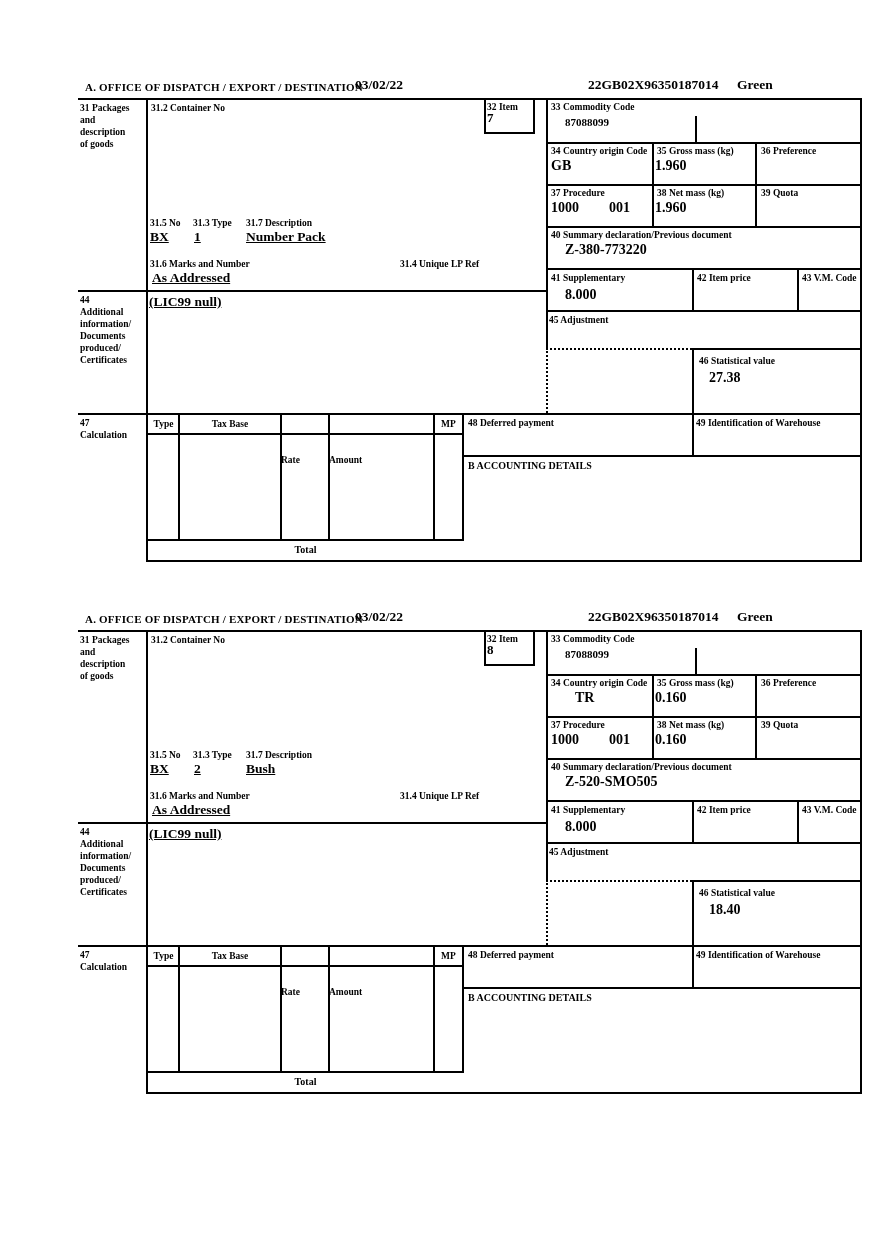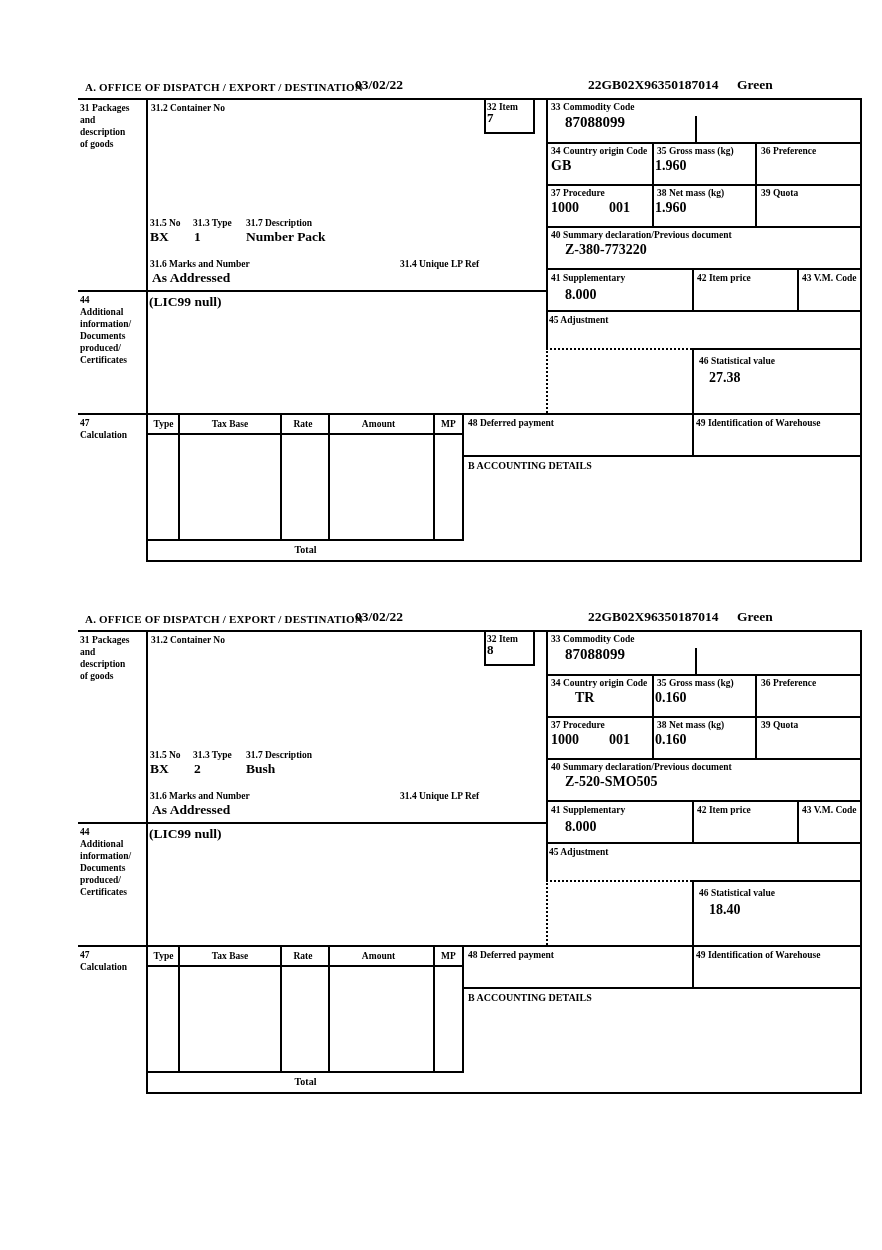--- a/index.html
+++ b/index.html
@@ -7,24 +7,24 @@
          font-family:"Liberation Serif",serif;color:#000;font-weight:bold;}
   .doc-header{position:absolute;left:0;width:882px;height:22px;}
   .hdr-label{position:absolute;font-size:11px;letter-spacing:.2px;}
   .hdr-val{position:absolute;font-size:13.5px;}
   .block{position:absolute;left:78px;width:784px;height:464px;}
   .borders{position:absolute;left:0;top:0;width:784px;height:464px;}
   .ln{position:absolute;background:#000;}
   .dln{position:absolute;}
   .lbl{position:absolute;font-size:9.5px;line-height:12px;white-space:pre-line;}
   .val{position:absolute;font-size:14px;line-height:16px;white-space:pre;}
-  .val-lg{font-size:15px;text-align:center;}
-  .val-md{font-size:13.5px;}
+  .val-lg{font-size:11px;text-align:center;}
+  .val-md{font-size:13.5px;text-decoration:underline;}
   .th{text-align:center;}
-  .thr{text-align:center;}
+  .thr{text-align:left;margin-top:36px;}
   .sm10{font-size:10px;}
 </style>
 </head>
 <body>
 
 <div class="sheet">
 
   <div class="doc-header" style="top:77px">
     <span class="hdr-label" style="left:85px;top:4px">A.  OFFICE OF DISPATCH / EXPORT / DESTINATION</span>
     <span class="hdr-val" style="left:355px;top:0px">03/02/22</span>

